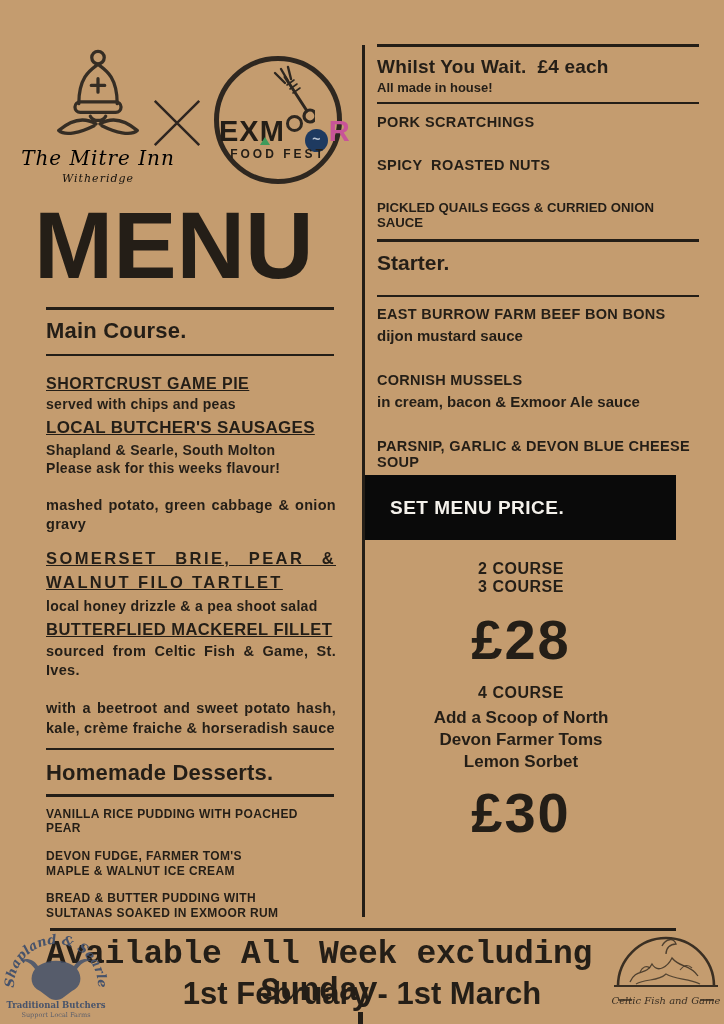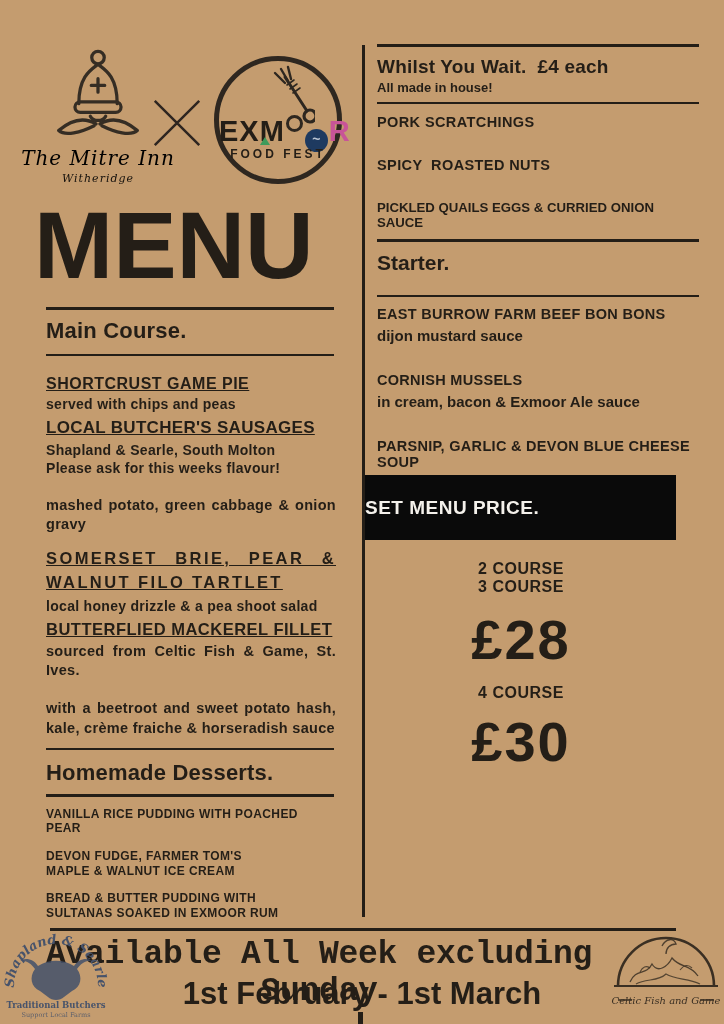--- a/index.html
+++ b/index.html
@@ -43,21 +43,21 @@
   #right-col{position:absolute;left:377px;top:44px;width:322px;}
   #right-col .rule{width:322px;}
   .wyw-head{font-size:19px;font-weight:800;letter-spacing:.2px;margin-top:9px;white-space:pre-wrap;}
   .wyw-sub{font-size:13px;font-weight:600;margin-top:2px;margin-bottom:7px;}
   .wyw-item{font-size:14.5px;font-weight:800;letter-spacing:.4px;white-space:pre-wrap;}
   .fit{font-size:13.2px;letter-spacing:0;}
   #starter-head{font-size:21px;font-weight:800;margin-top:9px;margin-bottom:20px;}
   .st-name{font-size:14.5px;font-weight:800;letter-spacing:.3px;}
   .st-desc{font-size:15px;font-weight:600;margin-top:5px;}
   #set-bar{position:absolute;left:365px;top:475px;width:311px;height:65px;background:#0A0A0A;display:flex;align-items:center;}
-  #set-bar-label{color:#F4F1EB;font-size:19px;font-weight:800;letter-spacing:.5px;}
+  #set-bar-label{color:#F4F1EB;font-size:19px;font-weight:800;letter-spacing:.5px;padding-left:25px;}
   #prices{position:absolute;left:361px;top:560px;width:320px;text-align:center;}
   .tier-label{font-size:16px;font-weight:800;letter-spacing:.5px;}
   .tier-price{font-size:56px;font-weight:700;line-height:1;letter-spacing:2px;}
   #price1{margin:8px 0 10px;} 
   #price2{margin:16px 0 16px;}
   #tier3-note{font-size:17px;font-weight:800;line-height:1.3;white-space:pre-line;margin-top:5px;}
   #price3{margin-top:12px;}
   
   #footer-rule{position:absolute;left:50px;top:928px;width:626px;height:3px;background:#241E17;}
   #footer-line1{position:absolute;left:0;top:936px;width:638px;text-align:center;font-size:33px;font-weight:800;letter-spacing:-.3px;font-family:Liberation Mono, monospace;}
@@ -163,20 +163,23 @@
 
   <div id="set-bar">
     <div id="set-bar-label">SET MENU PRICE.</div>
   </div>
 
   <div id="prices">
     <div class="tier-label">2 COURSE</div>
     <div class="tier-label">3 COURSE</div>
     <div class="tier-price" id="price2">£28</div>
     <div class="tier-label">4 COURSE</div>
+    <div id="tier3-note">Add a Scoop of North
+Devon Farmer Toms
+Lemon Sorbet</div>
     <div class="tier-price" id="price3">£30</div>
   </div>
 
   <div id="footer-rule"></div>
   <div id="footer-line1">Available All Week excluding Sunday</div>
   <div id="footer-line2">1st February - 1st March</div>
 
   <svg id="shapland-logo" width="112" height="98" viewBox="0 0 112 98">
     <defs>
         <path id="shaparc" d="M14,62 A42,42 0 0 1 98,62"></path>

